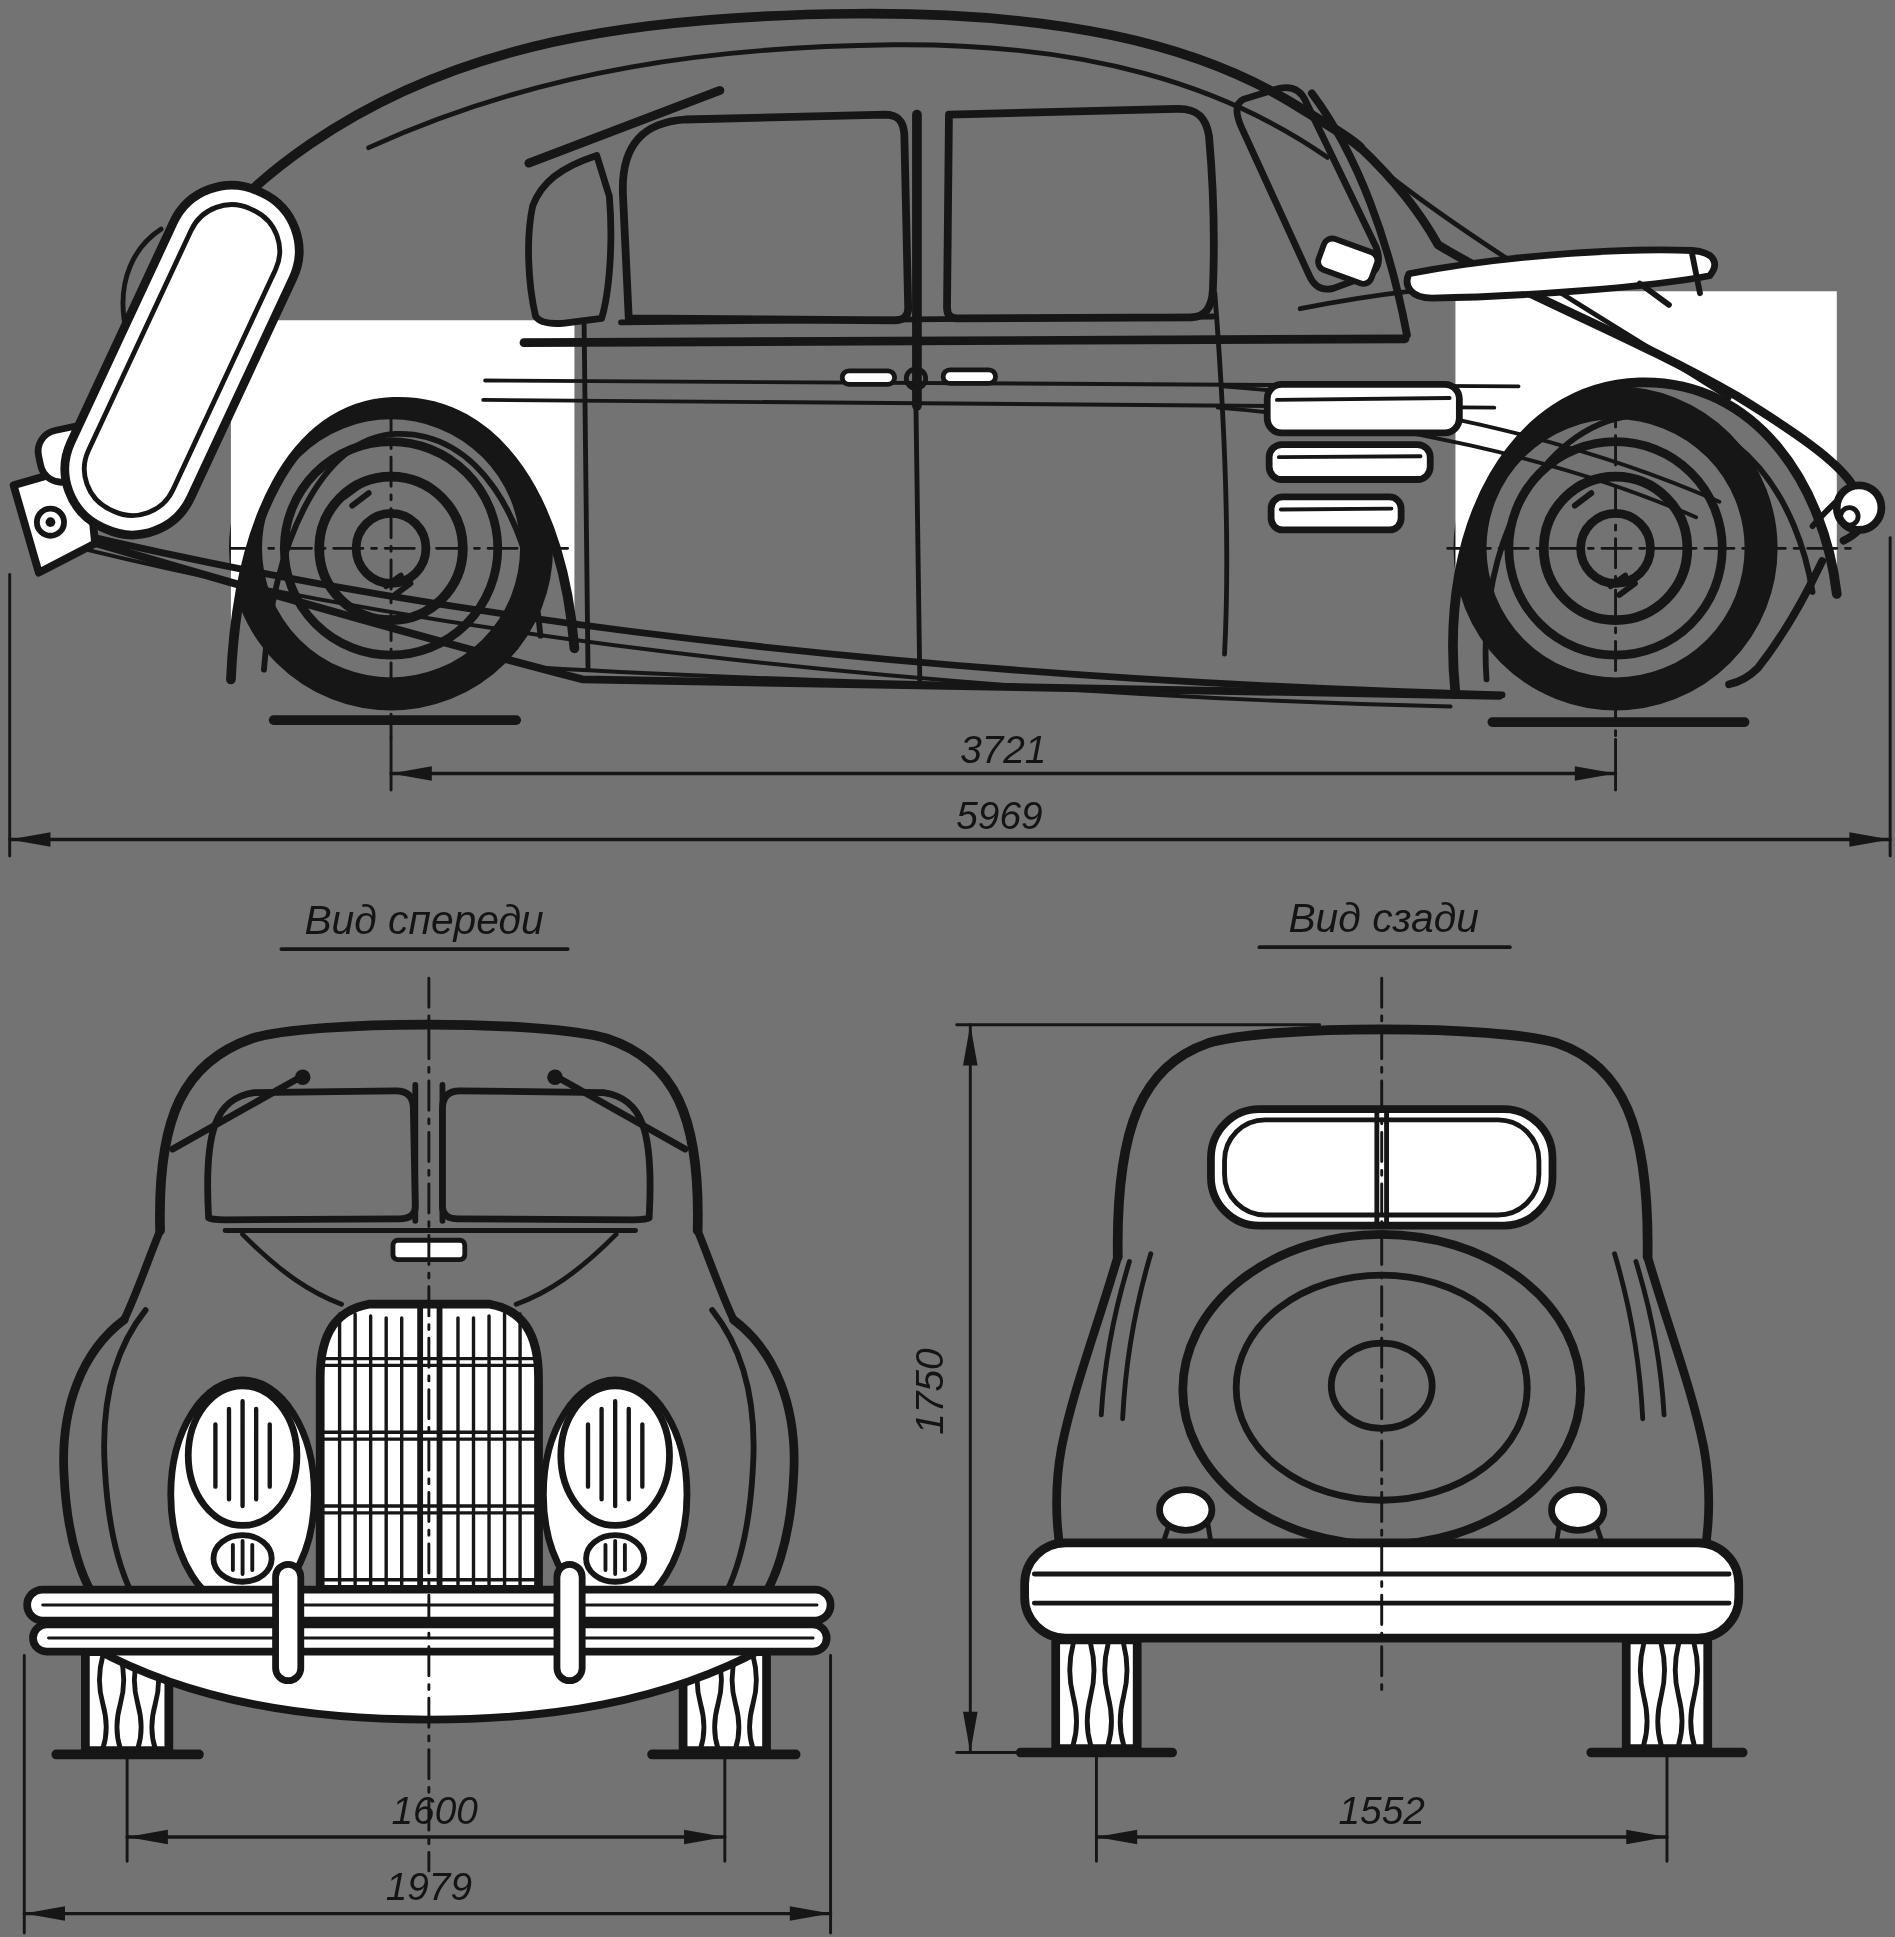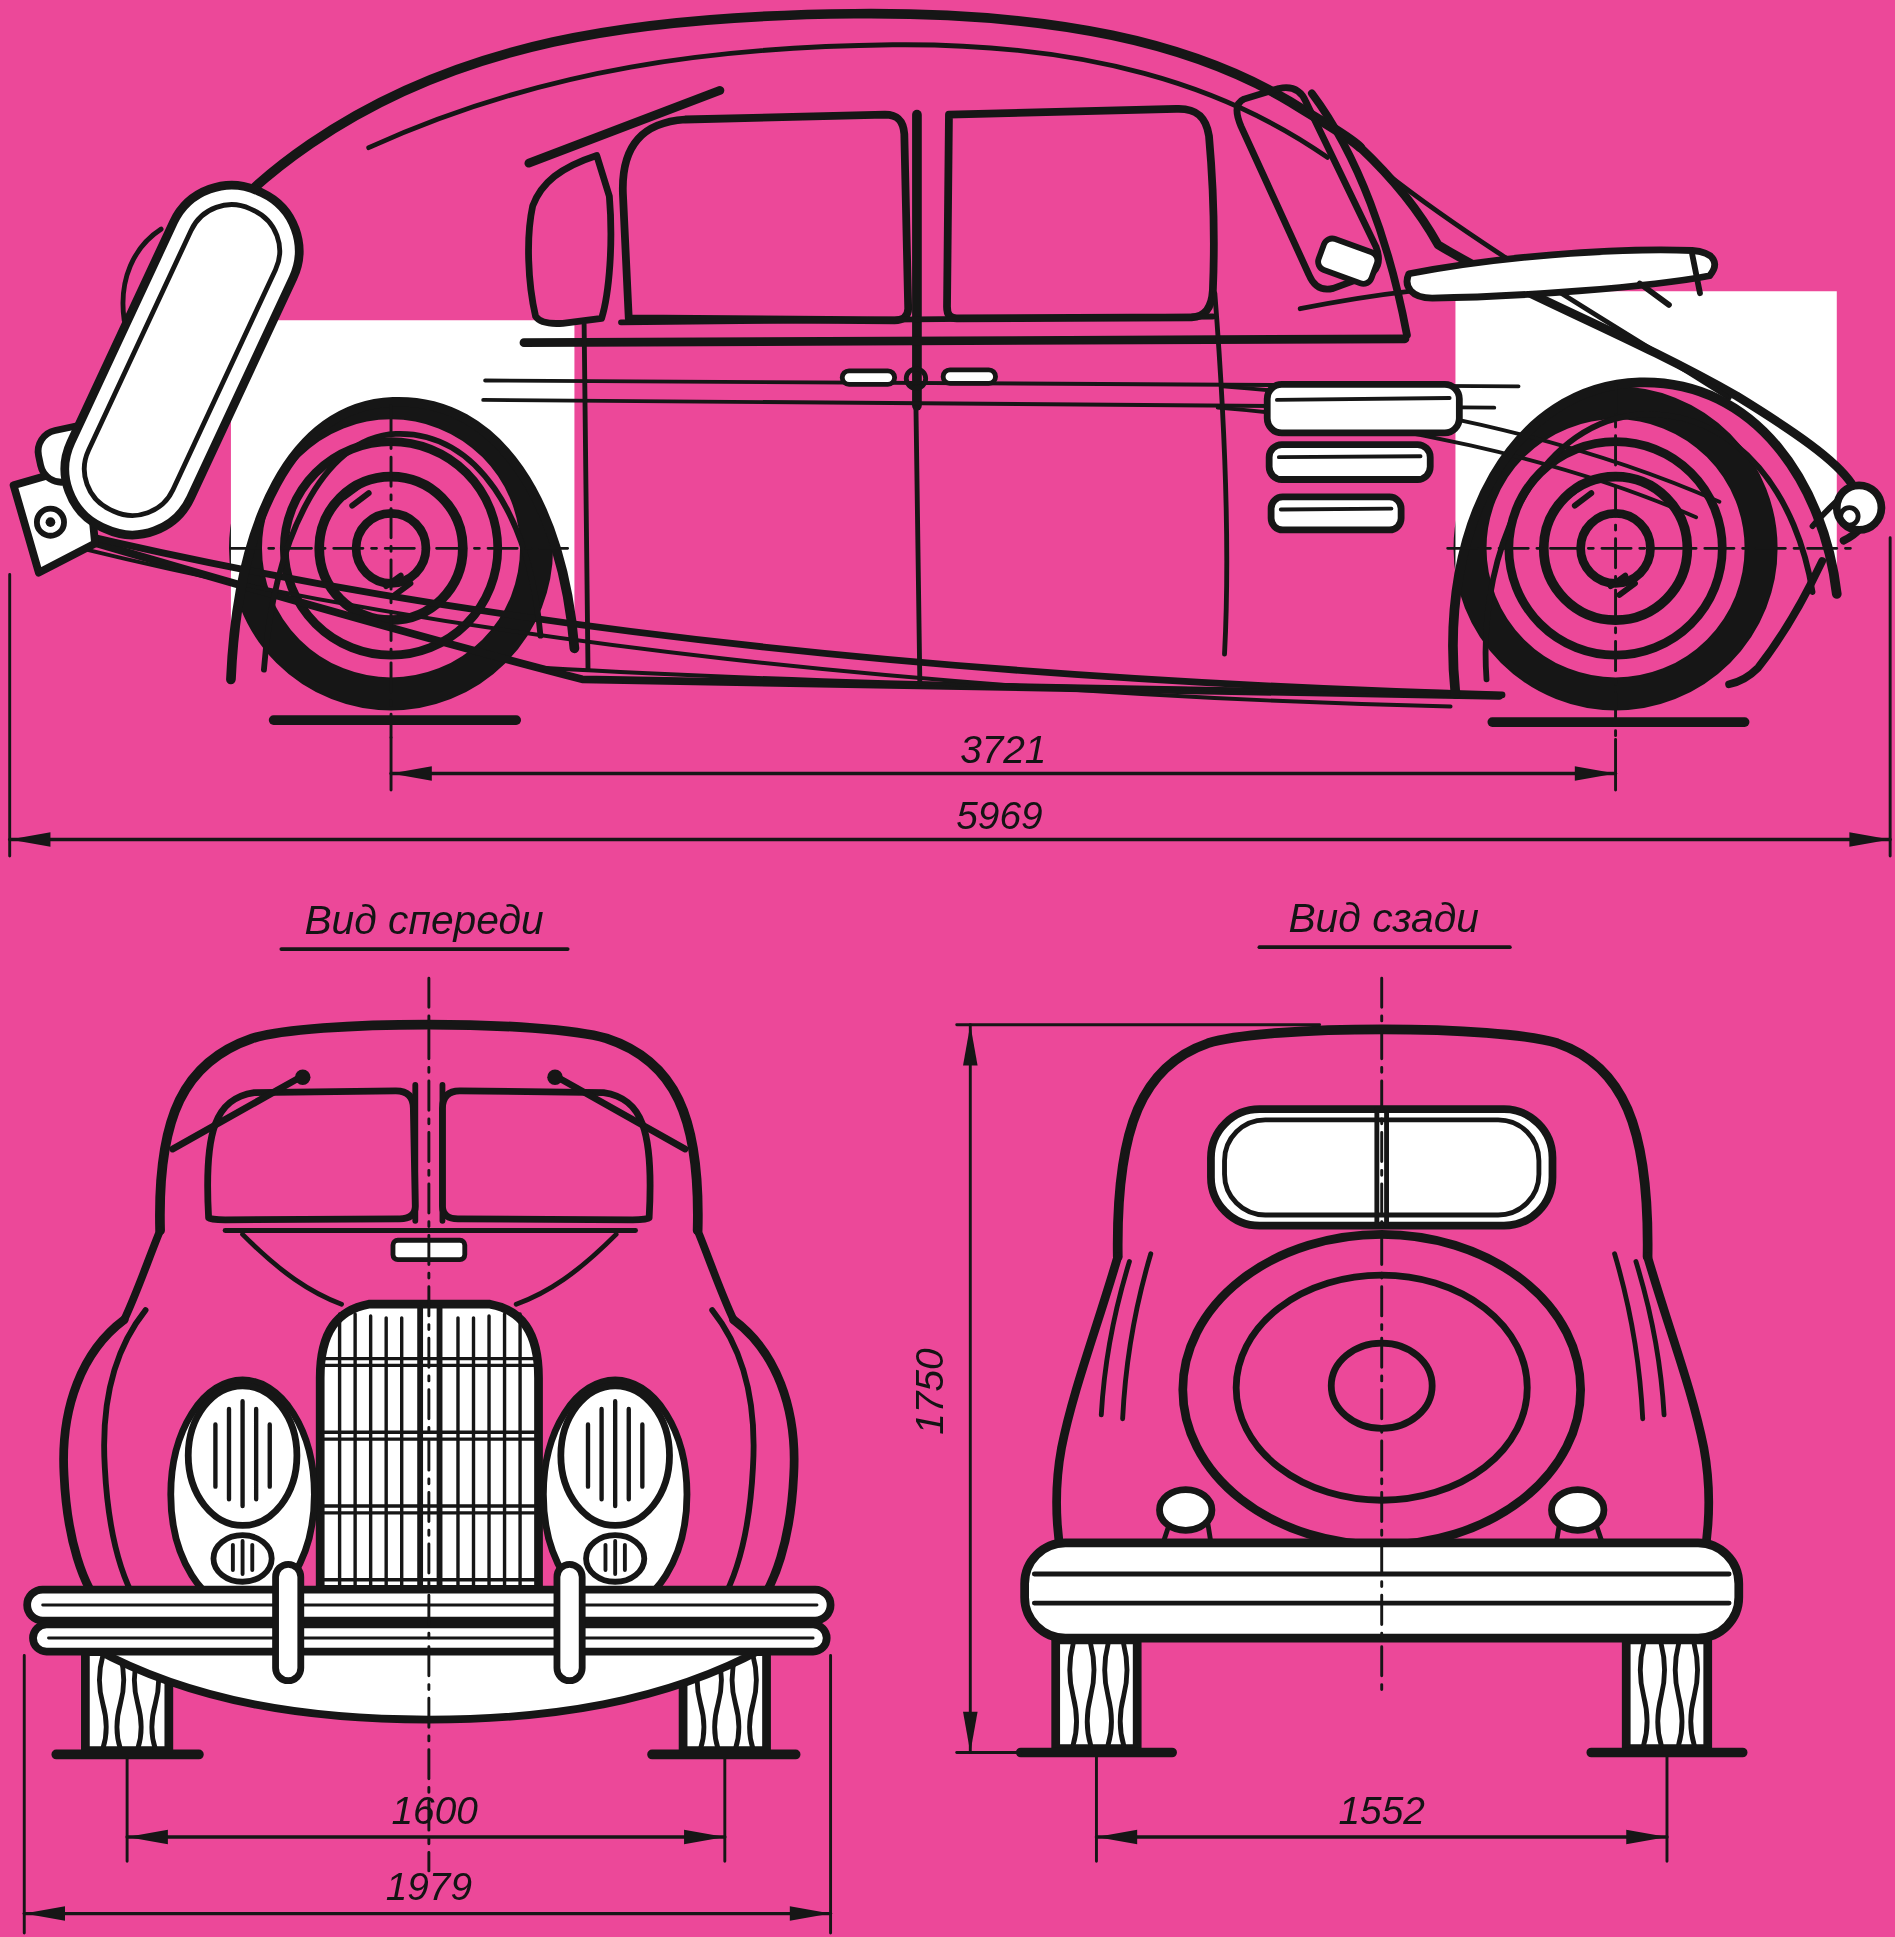--- a/index.html
+++ b/index.html
@@ -1,16 +1,16 @@
 <!DOCTYPE html>
 <html><head>
 <meta charset="utf-8">
 <style>
   html,body{margin:0;padding:0;background:#e8e8e8;}
-  .blueprint{position:relative;width:1895px;height:1938px;background:#ec4899;overflow:hidden;
+  .blueprint{position:relative;width:1895px;height:1938px;background:#737373;overflow:hidden;
              font-family:"Liberation Sans",sans-serif;}
   .blueprint svg{position:absolute;left:0;top:0;display:block;}
   
   .ln{fill:none;stroke:#161616;stroke-linecap:round;stroke-linejoin:round;}
   .fw{fill:#ffffff;}
   .fb{fill:#161616;stroke:none;}
   .dash{stroke-dasharray:30 9 5 9;}
   .dimtxt{font-family:"Liberation Sans",sans-serif;font-style:italic;font-size:40px;fill:#141414;}
   .titletxt{font-family:"Liberation Sans",sans-serif;font-style:italic;font-size:42px;fill:#141414;}
 </style>

